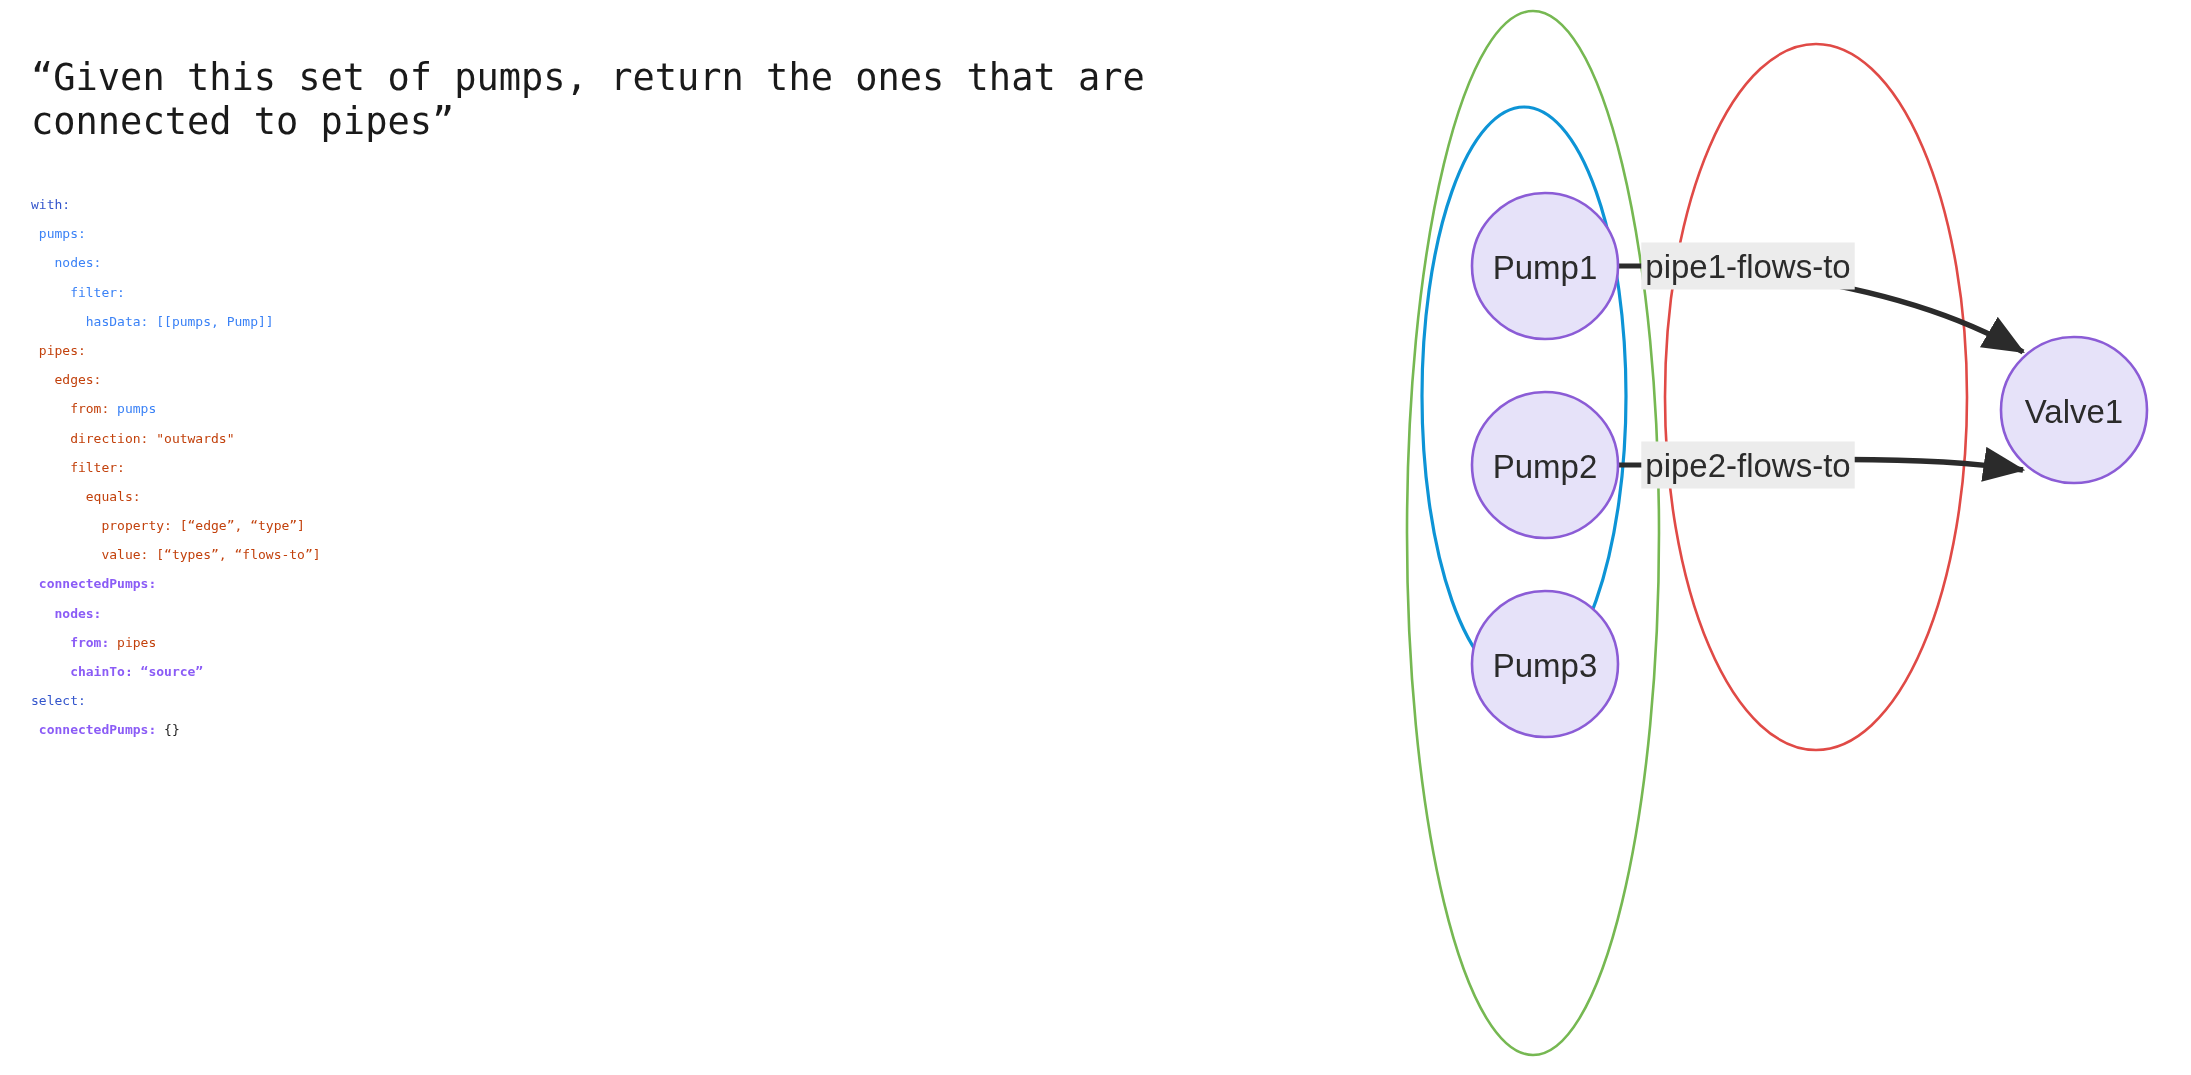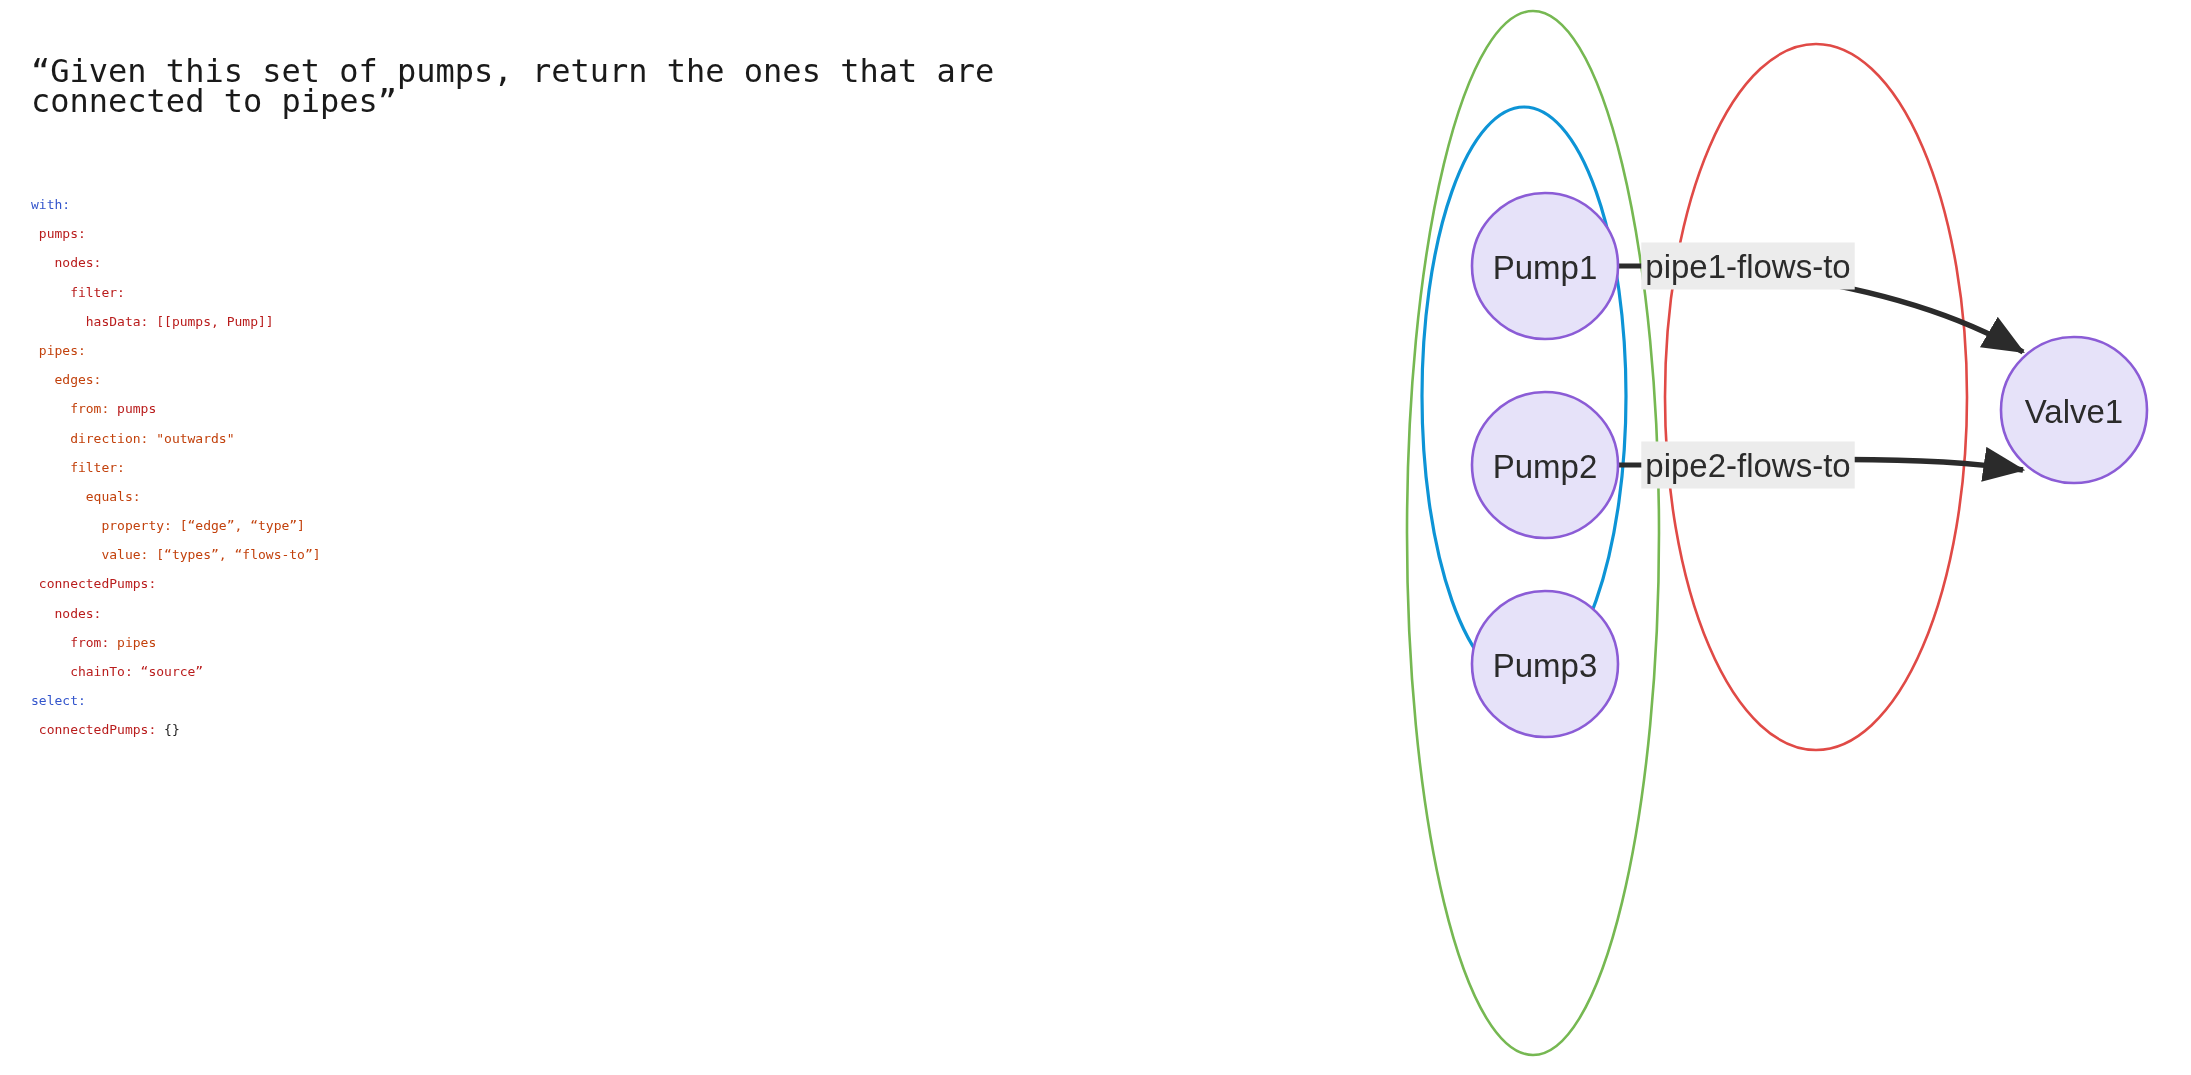--- a/index.html
+++ b/index.html
@@ -22,43 +22,43 @@
     width: 1400px;
     height: 1075px;
   }
 
   #prompt-text {
     position: absolute;
     left: 31px;
     top: 56px;
     width: 1120px;
     font-family: "DejaVu Sans Mono", "Liberation Mono", monospace;
-    font-size: 32px;
-    line-height: 30px;
+    font-size: 37px;
+    line-height: 44px;
     color: #1a1a1a;
     white-space: pre-wrap;
     letter-spacing: 0px;
   }
 
   #query-block {
     position: absolute;
     left: 31px;
     top: 190px;
     font-family: "DejaVu Sans Mono", "Liberation Mono", monospace;
     font-size: 13px;
     line-height: 29.2px;
     white-space: pre;
   }
   #query-block .ln { display: block; height: 29.2px; }
 
   
   .c-key   { color: #3355cc; }            
-  .c-green { color: #b91c1c; }            
+  .c-green { color: #3b82f6; }            
   .c-red   { color: #c2410c; }            
-  .c-cyan  { color: #b91c1c; }            
+  .c-cyan  { color: #8b5cf6; font-weight: bold; }            
   .c-black { color: #222222; }
 
   
   #diagram-pane {
     position: absolute;
     left: 1380px;
     top: 0;
     width: 811px;
     height: 1075px;
   }

